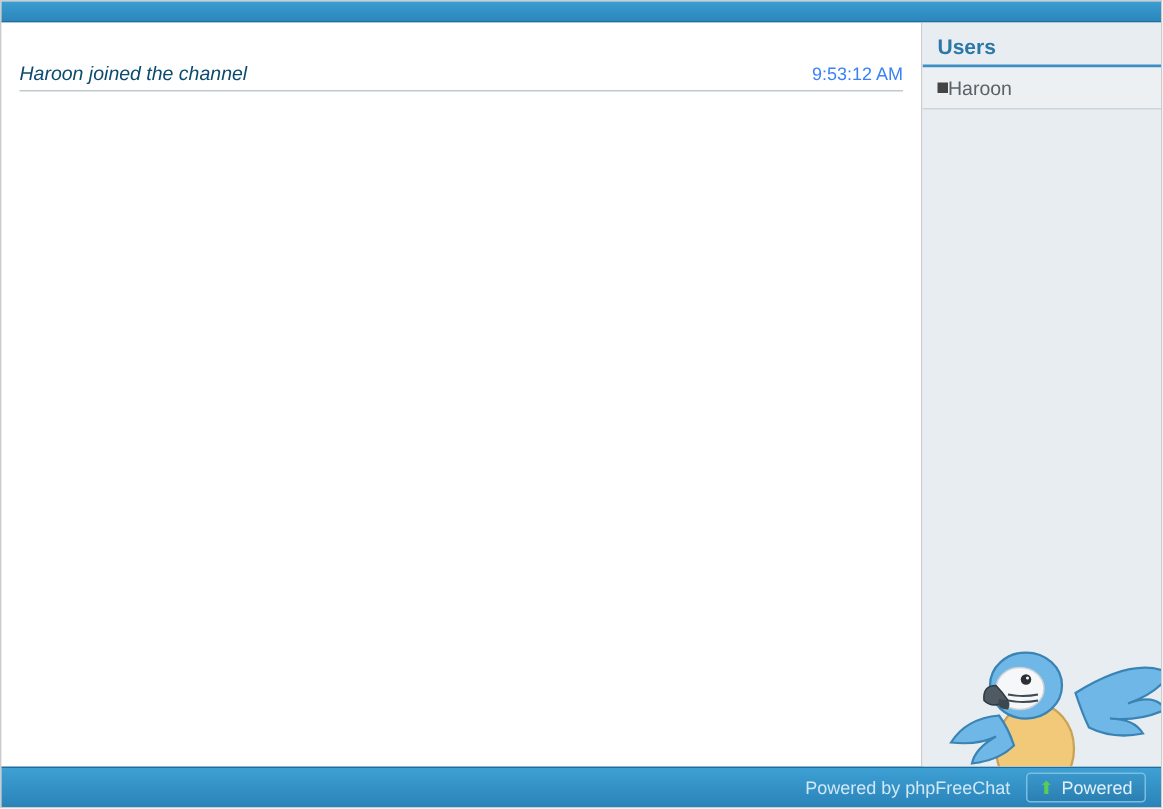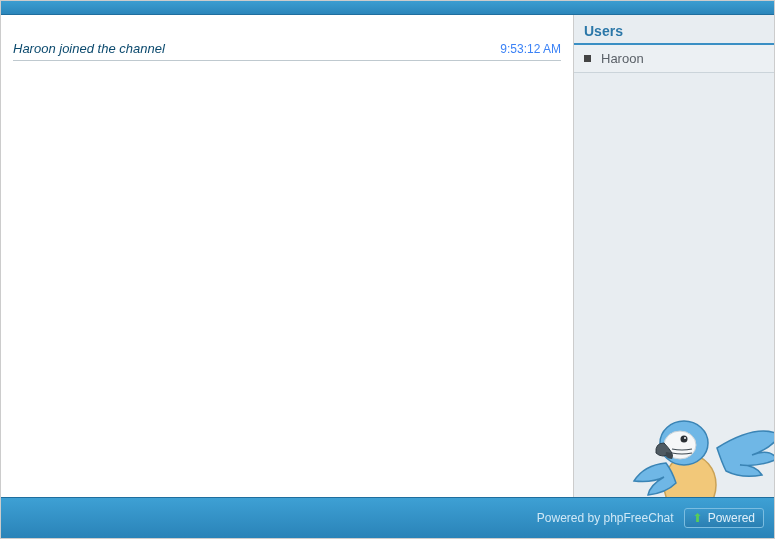--- a/index.html
+++ b/index.html
@@ -46,39 +46,38 @@
     .sys-msg-text {
       font-style: italic;
       color: #0c4a6e;
       margin-top: 16px;
     }
     .sys-msg-time {
       color: #3b82f6;
       font-size: 12px;
     }
     .users-pane {
-      width: 200px;
+      width: 159px;
       background: #e8edf1;
       display: flex;
       flex-direction: column;
       position: relative;
       overflow: hidden;
     }
     .users-header {
       color: #2b77a8;
       font-weight: bold;
       font-size: 14px;
       padding: 8px 10px 4px 10px;
       border-bottom: 2px solid #3a8fc4;
       background: #e8edf1;
     }
     .user-row {
       display: flex;
       align-items: center;
-      gap: 10px;
       padding: 6px 10px;
       border-bottom: 1px solid #cbd4da;
       color: #5b6168;
       background: #ecf0f3;
       cursor: pointer;
     }
     .status-dot {
       width: 7px;
       height: 7px;
       background: #444;
@@ -86,21 +85,21 @@
     }
     .parrot {
       position: absolute;
       bottom: -6px;
       right: -8px;
       width: 160px;
       height: 110px;
       pointer-events: none;
     }
     .footer {
-      height: 41px;
+      height: 27px;
       background: linear-gradient(#3ea0d4,#2a83b8);
       display: flex;
       justify-content: flex-end;
       align-items: center;
       gap: 10px;
       padding: 0 10px;
       border-top: 1px solid #1f6e9e;
     }
     .powered {
       color: #cfe8f6;

